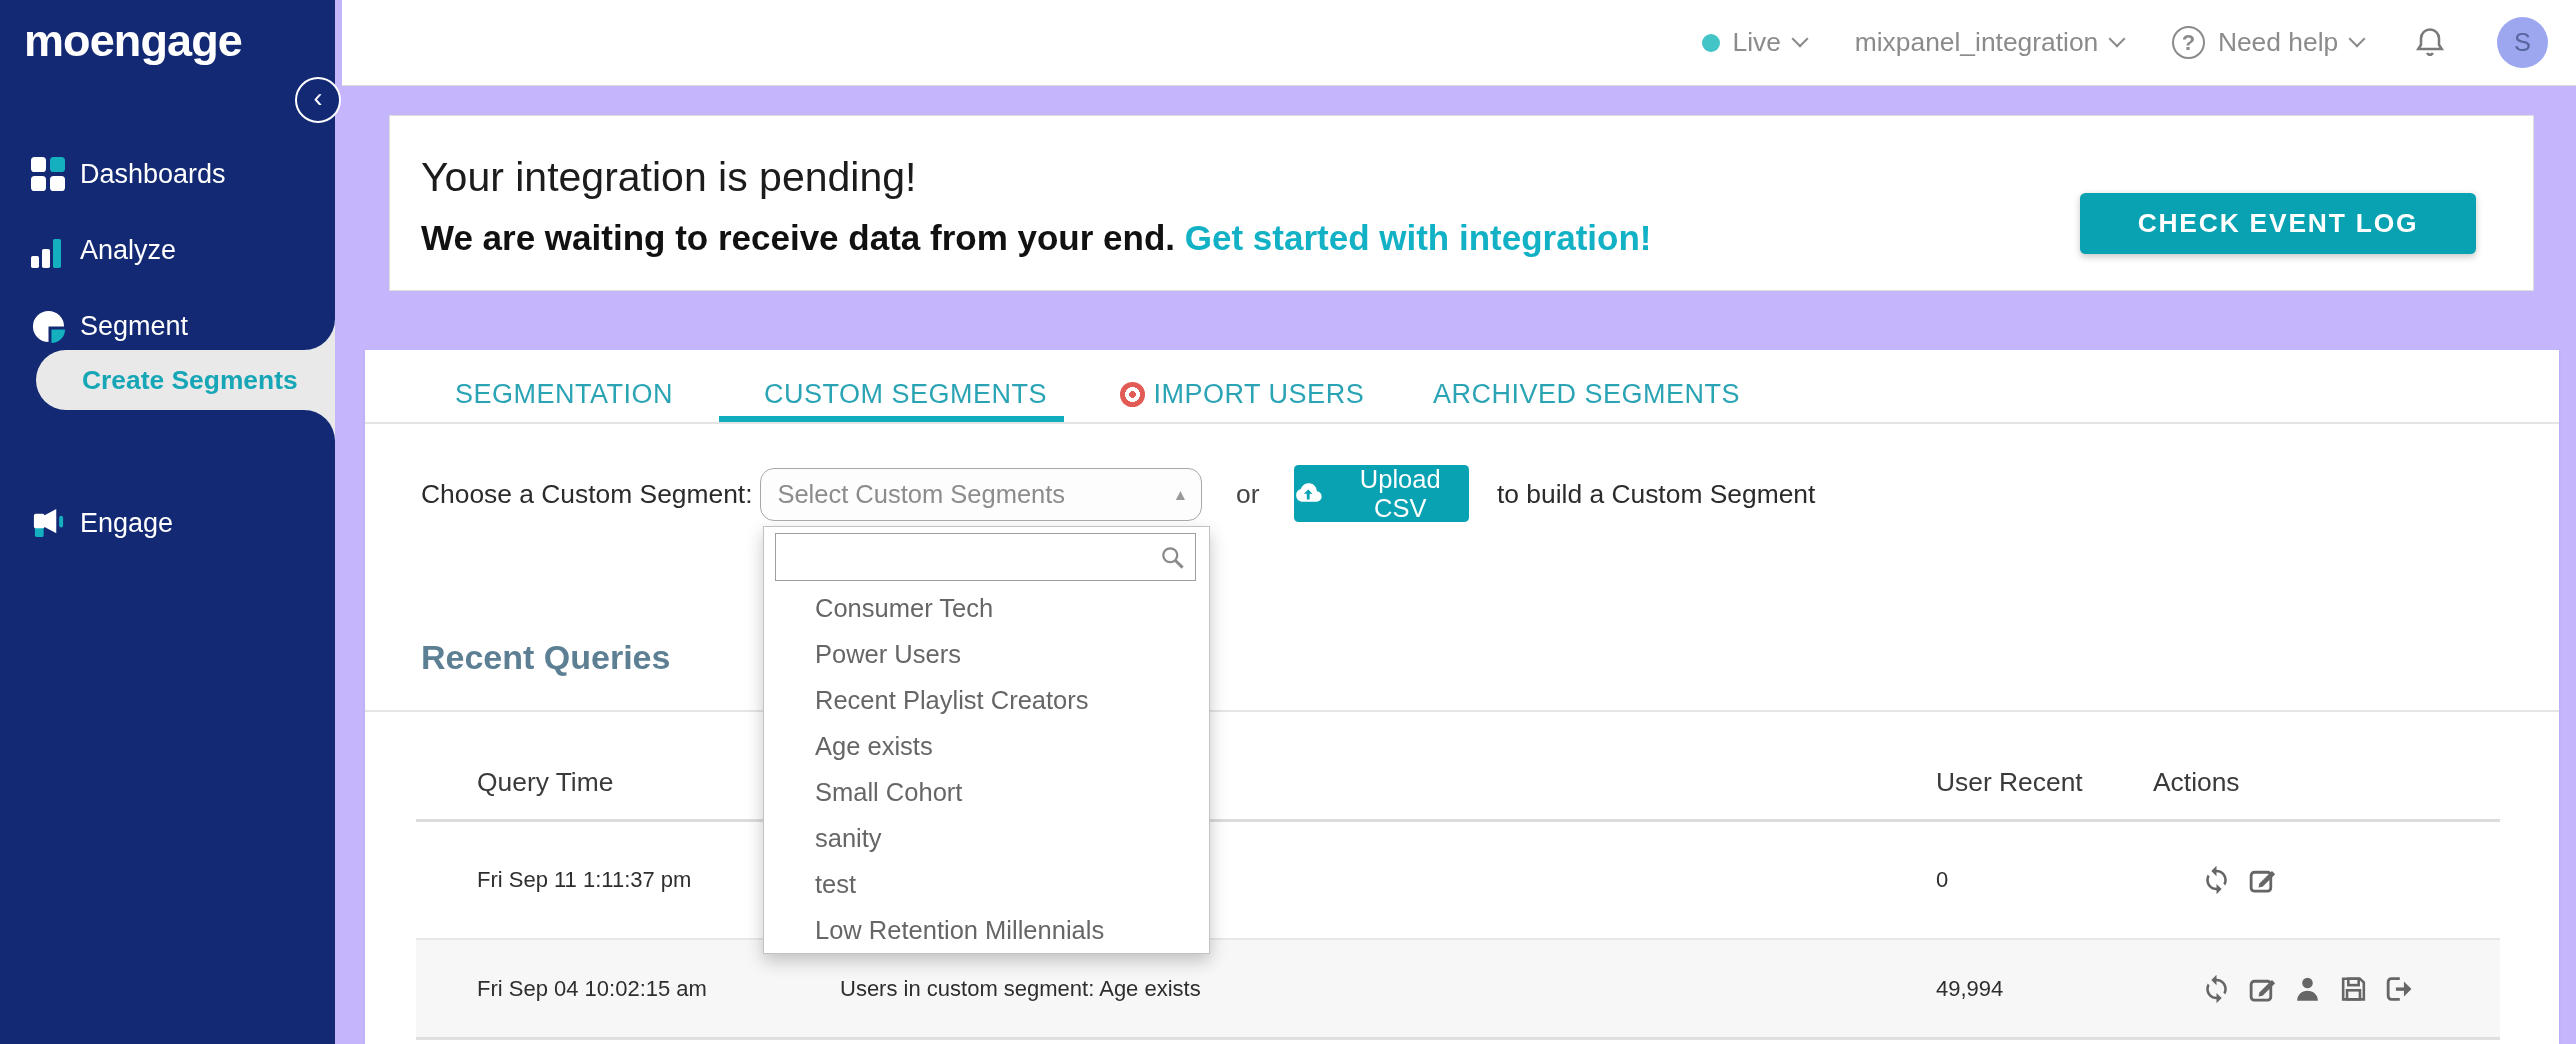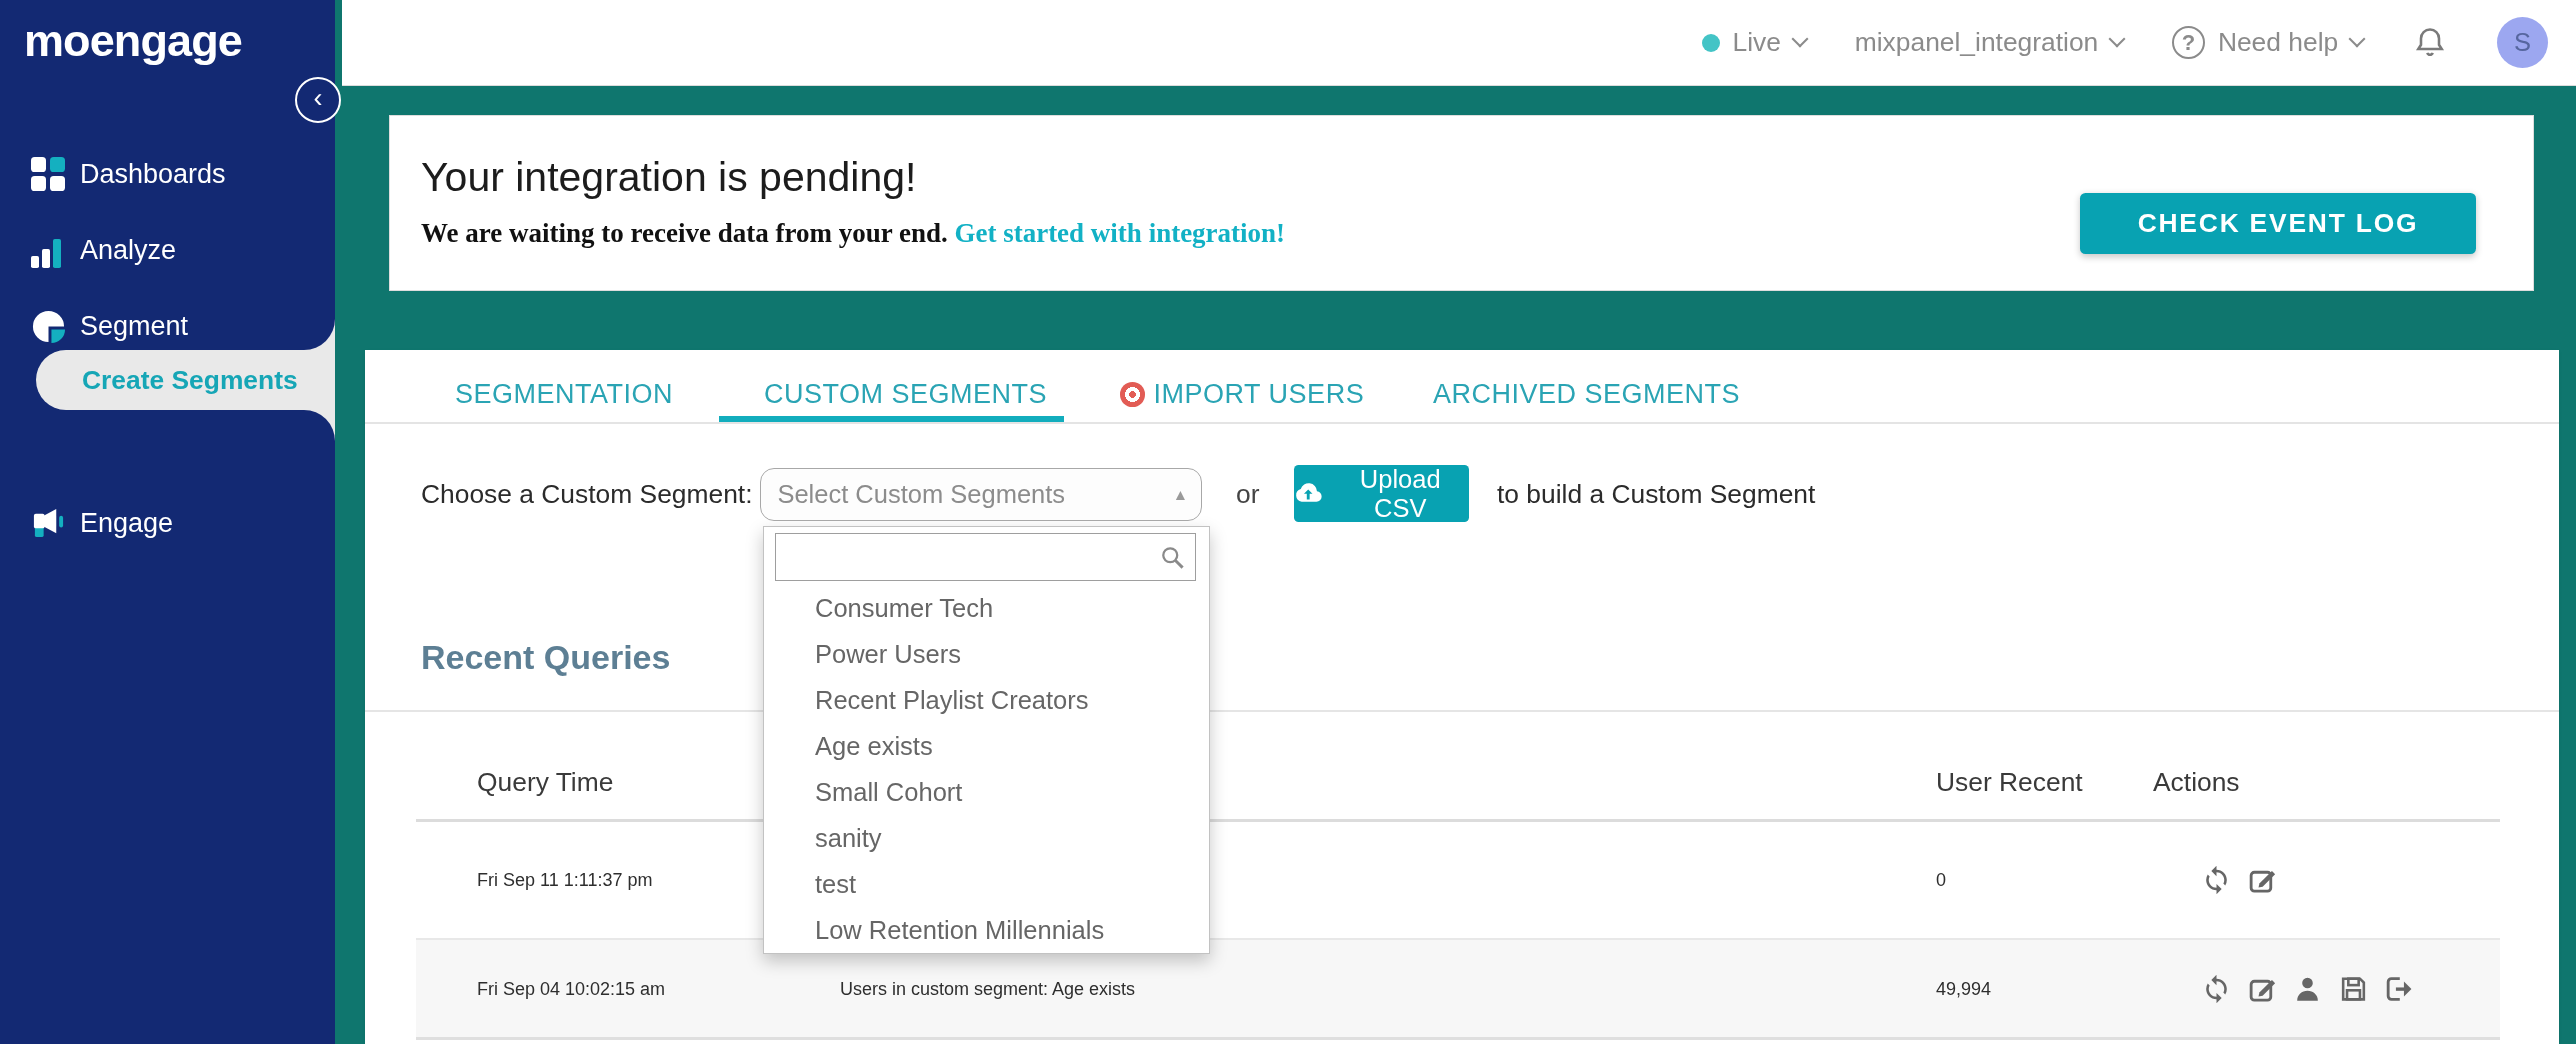--- a/index.html
+++ b/index.html
@@ -1,18 +1,18 @@
 <!DOCTYPE html>
 <html style="font-size:14.6px"><head>
 <meta charset="utf-8">
 <style>
   * { margin:0; padding:0; box-sizing:border-box; }
   html,body { width:2576px; height:1045px; }
   body { font-family:"Liberation Sans", sans-serif; background:#e9e9e9; overflow:hidden; }
-  #app { position:relative; width:2576px; height:1045px; background:#0f766e; }
+  #app { position:relative; width:2576px; height:1045px; background:#c4b5fd; }
 
   
   .sidebar { position:absolute; left:0; top:0; width:335px; height:1045px; background:#132973; z-index:20; }
   .logo { position:absolute; left:24px; top:14.6px; font-size:45px; font-weight:800; color:#fff; letter-spacing:-0.9px; }
   .collapse-btn { position:absolute; left:295px; top:77px; width:46px; height:46px; border:2.7px solid #fff; border-radius:50%; background:#132973; color:#fff; display:flex; align-items:center; justify-content:center; font-size:27px; line-height:1; z-index:25; cursor:pointer; padding-bottom:3.6px; }
   .nav-item { position:absolute; left:0; width:335px; height:42px; display:flex; align-items:center; color:#fff; font-size:27px; cursor:pointer; }
   .nav-item .icon-box { position:absolute; left:31px; width:36px; height:36px; display:flex; align-items:flex-end; }
   .nav-item .nav-label { position:absolute; left:80px; }
   .sub-label { position:absolute; left:82px; font-size:26.4px; color:#fff; }
   .active-pill { position:absolute; left:36px; top:350px; width:299px; height:60px; background:#e9e9e9; border-radius:30px 0 0 30px; display:flex; align-items:center; cursor:pointer; }
@@ -39,21 +39,21 @@
   .tb-group { display:flex; align-items:center; gap:12.8px; cursor:pointer; }
   .live-dot { width:18px; height:18px; border-radius:50%; background:#43c4c6; }
   .chev-down { width:12px; height:12px; border-right:2.7px solid #8b8b8b; border-bottom:2.7px solid #8b8b8b; transform:rotate(45deg); margin-top:-7.3px; }
   .q-circle { width:33px; height:33px; border:2.7px solid #8b8b8b; border-radius:50%; display:flex; align-items:center; justify-content:center; font-size:22px; font-weight:700; color:#8b8b8b; }
   .bell { width:36px; height:36px; cursor:pointer; }
   .avatar { width:51px; height:51px; border-radius:50%; background:#9ca7f0; color:#56669f; display:flex; align-items:center; justify-content:center; font-size:25.5px; cursor:pointer; }
 
   
   .banner { position:absolute; left:389px; top:115px; width:2145px; height:176px; background:#fff; border:0.9px solid #ddd; z-index:5; }
   .banner-title { position:absolute; left:31px; top:38px; font-size:41px; font-weight:300; color:#1c1c1c; }
-  .banner-sub { position:absolute; left:31px; top:102px; font-size:27px; font-weight:700; color:#111;font-family:Liberation Serif, serif; }
+  .banner-sub { position:absolute; left:31px; top:102px; font-size:35px; font-weight:700; color:#111; }
   .banner-link { color:#12b1c5; cursor:pointer; }
   .check-log-btn { position:absolute; right:57px; top:77px; width:396px; height:61px; background:#08a2b2; border:none; border-radius:5.5px; color:#fff; font-size:26.4px; font-weight:600; letter-spacing:1.8px; box-shadow:0 2.7px 7.3px rgba(0,0,0,.22); cursor:pointer; font-family:inherit; }
 
   
   .main-card { position:absolute; left:365px; top:350px; width:2194px; height:695px; background:#fff; box-shadow:0 0.9px 3.6px rgba(0,0,0,.07); z-index:4; }
   .tab { position:absolute; top:27px; height:35px; display:flex; align-items:center; gap:9px; color:#2aa4b4; font-size:27px; letter-spacing:0.5px; cursor:pointer; white-space:nowrap; }
   .tab-underline { position:absolute; left:354px; top:66px; width:345px; height:7.3px; background:#12adbd; }
   .tabs-divider { position:absolute; left:0; right:0; top:72px; height:1.8px; background:#e4e4e4; }
   .red-donut { width:24.6px; height:24.6px; border-radius:50%; background:radial-gradient(circle, #e25c55 0 3.6px, #fff 3.6px 7.3px, #e25c55 7.3px 100%); }
 
@@ -76,21 +76,21 @@
   .rq-divider { position:absolute; left:0; right:0; top:360px; height:1.8px; background:#e5e5e5; }
 
   .thead-label { position:absolute; top:417px; font-size:26.4px; color:#3a3a3a; }
   .th-qt { left:112px; } .th-uc { left:1571px; } .th-act { left:1788px; }
   .thead-divider { position:absolute; left:51px; width:2084px; top:469px; height:2.7px; background:#dcdcdc; }
   .trow { position:absolute; left:51px; width:2084px; }
   .row1 { top:472px; height:116px; background:#fff; }
   .row1-divider { position:absolute; left:51px; width:2084px; top:588px; height:1.8px; background:#e8e8e8; }
   .row2 { top:590px; height:98px; background:#f7f7f7; }
   .bottom-divider { position:absolute; left:51px; width:2084px; top:687px; height:2.7px; background:#dfdfdf; }
-  .cell { position:absolute; top:50%; transform:translateY(-50%); font-size:18px; color:#2e2e2e; white-space:nowrap; }
+  .cell { position:absolute; top:50%; transform:translateY(-50%); font-size:22px; color:#2e2e2e; white-space:nowrap; }
   .c-time { left:61px; } .c-query { left:424px; } .c-count { left:1520px; }
   .c-actions { position:absolute; left:1785px; top:50%; transform:translateY(-50%); display:flex; gap:14.6px; }
   .action-ic { width:31px; height:31px; cursor:pointer; }
 </style>
 </head>
 <body>
 
 <div id="app">
 
   <div class="sidebar">

